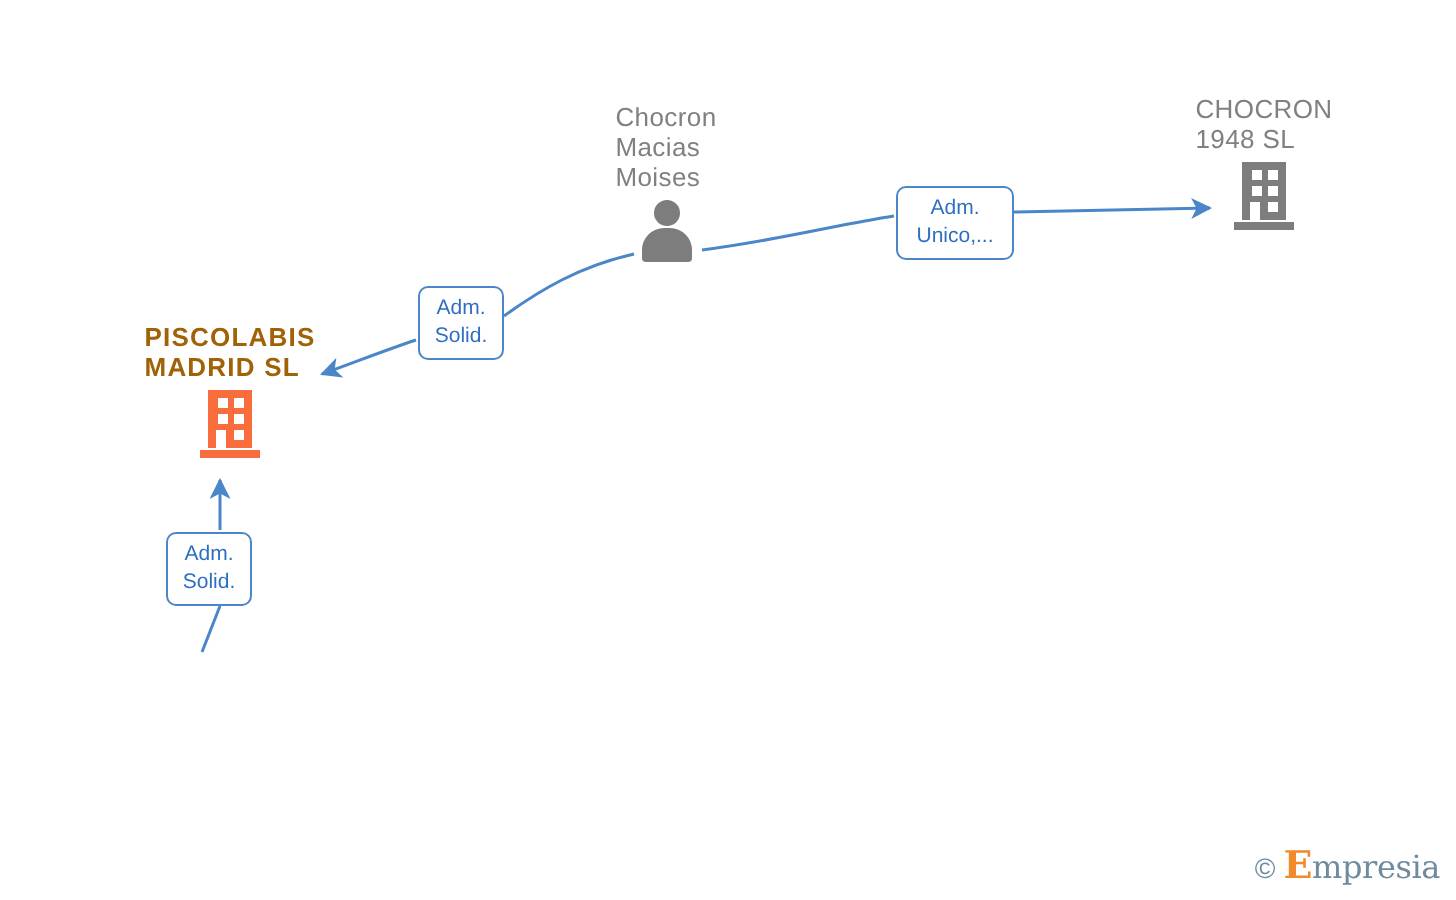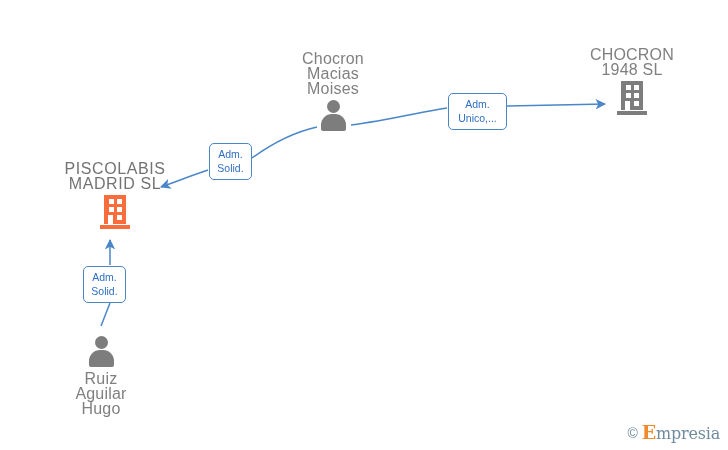--- a/index.html
+++ b/index.html
@@ -27,29 +27,29 @@
   .node {
     position: absolute;
     display: flex;
     flex-direction: column;
     align-items: center;
     width: 150px;
     margin-left: -75px;
   }
   .node-label {
     color: #808080;
-    font-size: 16px;
+    font-size: 13px;
     line-height: 15px;
-    text-align: center;
+    text-align: left;
     white-space: pre-line;
     letter-spacing: 0.2px;
   }
   .node-label.bold {
-    font-weight: normal;
-    color: #737373;
+    font-weight: bold;
+    color: #a16207;
     letter-spacing: 0.6px;
   }
   .node-label.above { margin-bottom: 4px; }
   .node-label.below { margin-top: 3px; }
 
   
   .building {
     width: 30px;
     height: 34px;
     position: relative;
@@ -213,29 +213,20 @@
       <div class="win" style="left:9px;  top:4px;"></div>
       <div class="win" style="left:17px; top:4px;"></div>
       <div class="win" style="left:9px;  top:12px;"></div>
       <div class="win" style="left:17px; top:12px;"></div>
       <div class="win" style="left:17px; top:20px;"></div>
       <div class="door"></div>
       <div class="base"></div>
     </div>
   </div>
 
-  <div class="node" style="left:101px; top:336px;">
-    <div class="person gray">
-      <div class="head"></div>
-      <div class="torso"></div>
-    </div>
-    <div class="node-label below">Ruiz
-Aguilar
-Hugo</div>
-  </div>
 
   <div class="rel-chip" style="left:209px; top:143px; width:43px; height:37px;">Adm.
 Solid.</div>
 
   <div class="rel-chip" style="left:448px; top:93px; width:59px; height:37px;">Adm.
 Unico,...</div>
 
   <div class="rel-chip" style="left:83px; top:266px; width:43px; height:37px;">Adm.
 Solid.</div>
 

